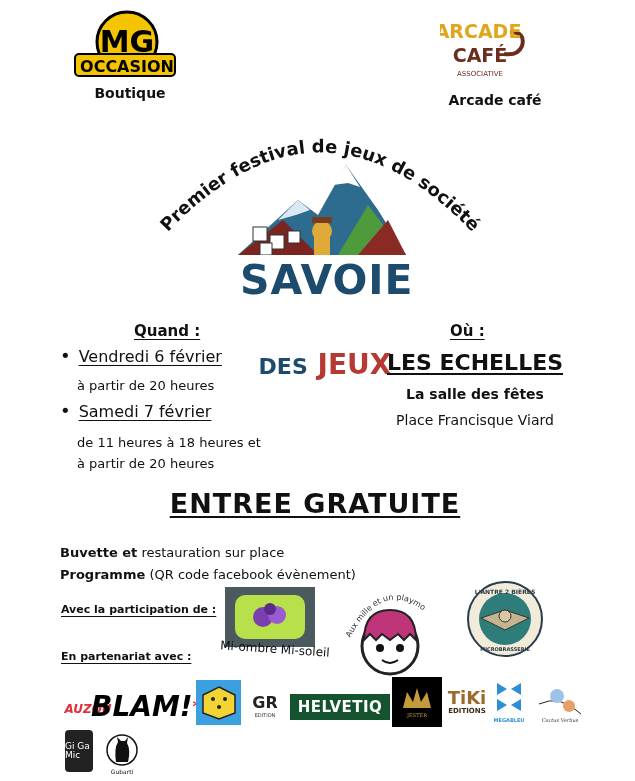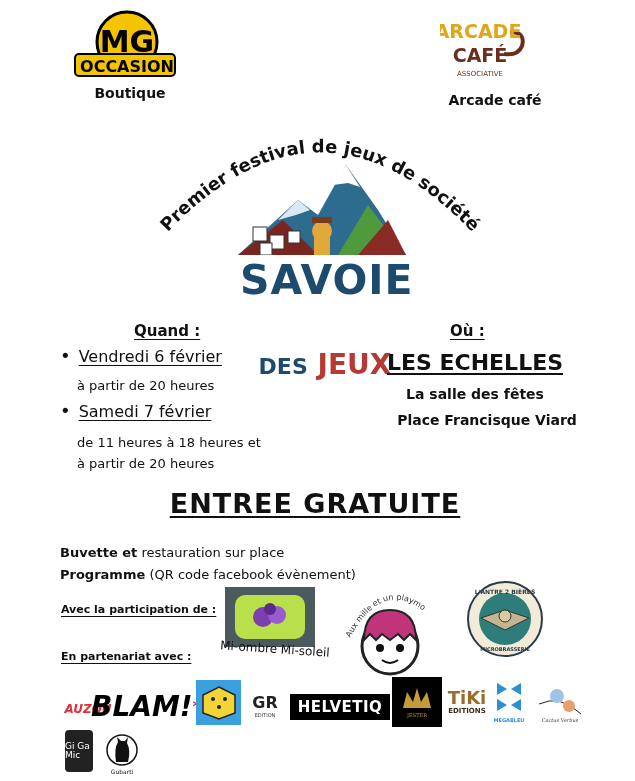--- a/index.html
+++ b/index.html
@@ -34,21 +34,21 @@
   #day1 { left:60px; top:345px; }
   #day1-sub { left:77px; top:378px; font-size:13px; }
   #day2 { left:60px; top:400px; }
   #day2-sub1 { left:77px; top:435px; font-size:13px; }
   #day2-sub2 { left:77px; top:456px; font-size:13px; }
 
   
   #ou-h { left:450px; top:322px; font-size:15px; }
   #city { left:375px; top:350px; width:200px; font-size:22px; font-weight:bold; }
   #venue1 { left:375px; top:386px; width:200px; font-size:14px; font-weight:bold; }
-  #venue2 { left:377px; top:412px; width:220px; font-size:14px; font-weight:bold; }
+  #venue2 { left:365px; top:412px; width:220px; font-size:14px; font-weight:normal; }
 
   
   #entree { left:120px; top:488px; width:390px; font-size:27px; font-weight:bold; letter-spacing:1px; }
 
   #buvette { left:60px; top:545px; font-size:13px; }
   #programme { left:60px; top:567px; font-size:13px; }
   .bold-word { font-weight:bold; }
 
   #participation { left:61px; top:603px; font-size:11px; font-weight:bold; }
   #partenariat { left:61px; top:650px; font-size:11px; font-weight:bold; }
@@ -61,21 +61,21 @@
 
   
   .plogo { position:absolute; display:flex; align-items:center; justify-content:center; }
   #auzou { left:70px; top:700px; width:36px; height:18px; color:#e2303a; font-size:12px; font-weight:bold;font-style:italic; }
   #blam { left:103px; top:685px; width:86px; height:42px; font-size:28px; font-weight:900; font-style:italic; color:#000; }
   #blam-star { color:#e2303a; font-size:16px; }
   #dice-box { left:196px; top:680px; width:45px; height:45px; background:#3aa0e0; }
   #gr { left:250px; top:685px; width:30px; height:40px; flex-direction:column; }
   #gr-main { font-size:16px; font-weight:bold; color:#222; }
   #gr-sub { font-size:5px; color:#333; }
-  #helvetiq { left:290px; top:694px; width:100px; height:26px; background:#000000; color:#fff;
+  #helvetiq { left:290px; top:694px; width:100px; height:26px; background:#14532d; color:#fff;
               font-size:15px; font-weight:bold; letter-spacing:0.5px; }
   #jester { left:392px; top:677px; width:50px; height:50px; background:#000; color:#c59a3a; }
   #tiki { left:443px; top:682px; width:48px; height:40px; flex-direction:column; color:#9a6b2b; }
   #tiki-main { font-size:18px; font-weight:900; line-height:18px; }
   #tiki-sub { font-size:7px; font-weight:bold; color:#3a2a15; }
   #megableu { left:493px; top:678px; width:32px; height:48px; flex-direction:column; color:#2b8fd6; }
   #megableu-sub { font-size:5px; font-weight:bold; }
   #cactus { left:535px; top:684px; width:50px; height:40px; }
   #gigamic { left:65px; top:730px; width:28px; height:42px; background:#222; color:#fff; font-size:9px;
              border-radius:4px; flex-direction:column; line-height:9px; }

